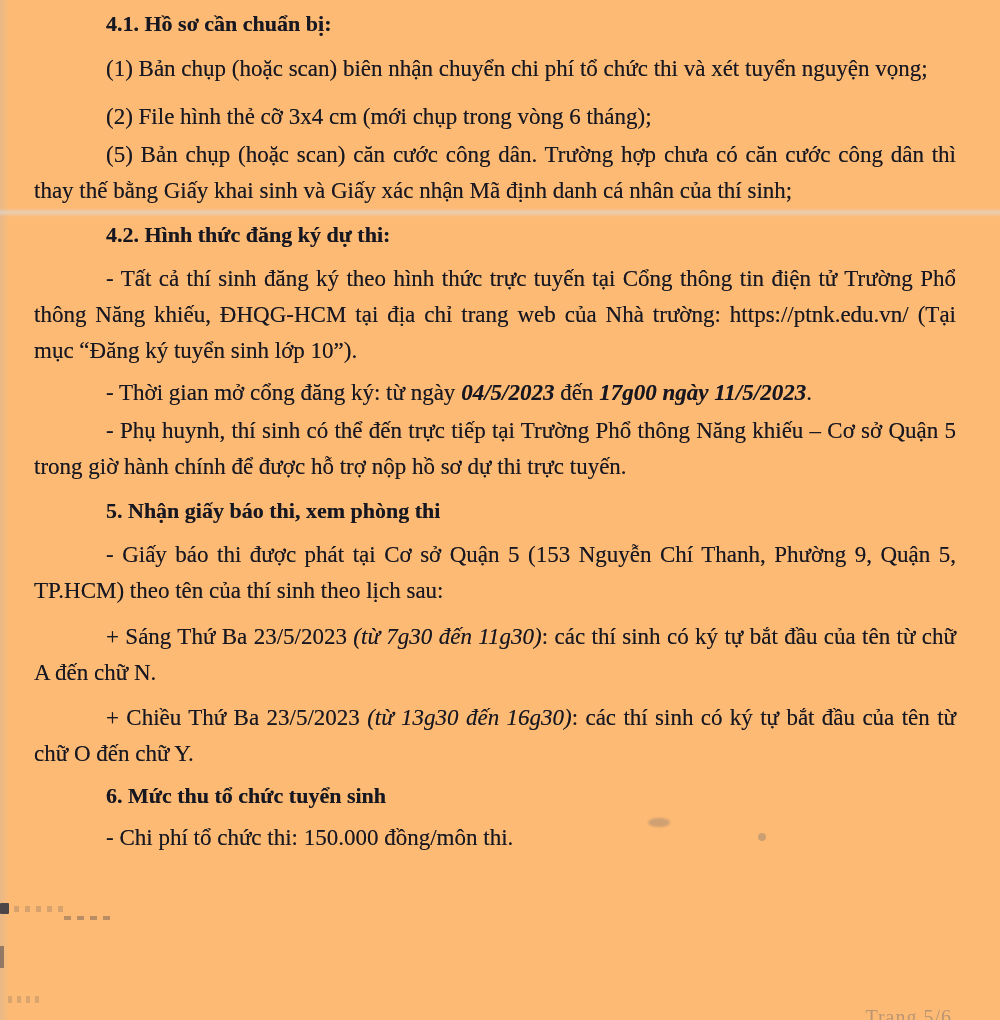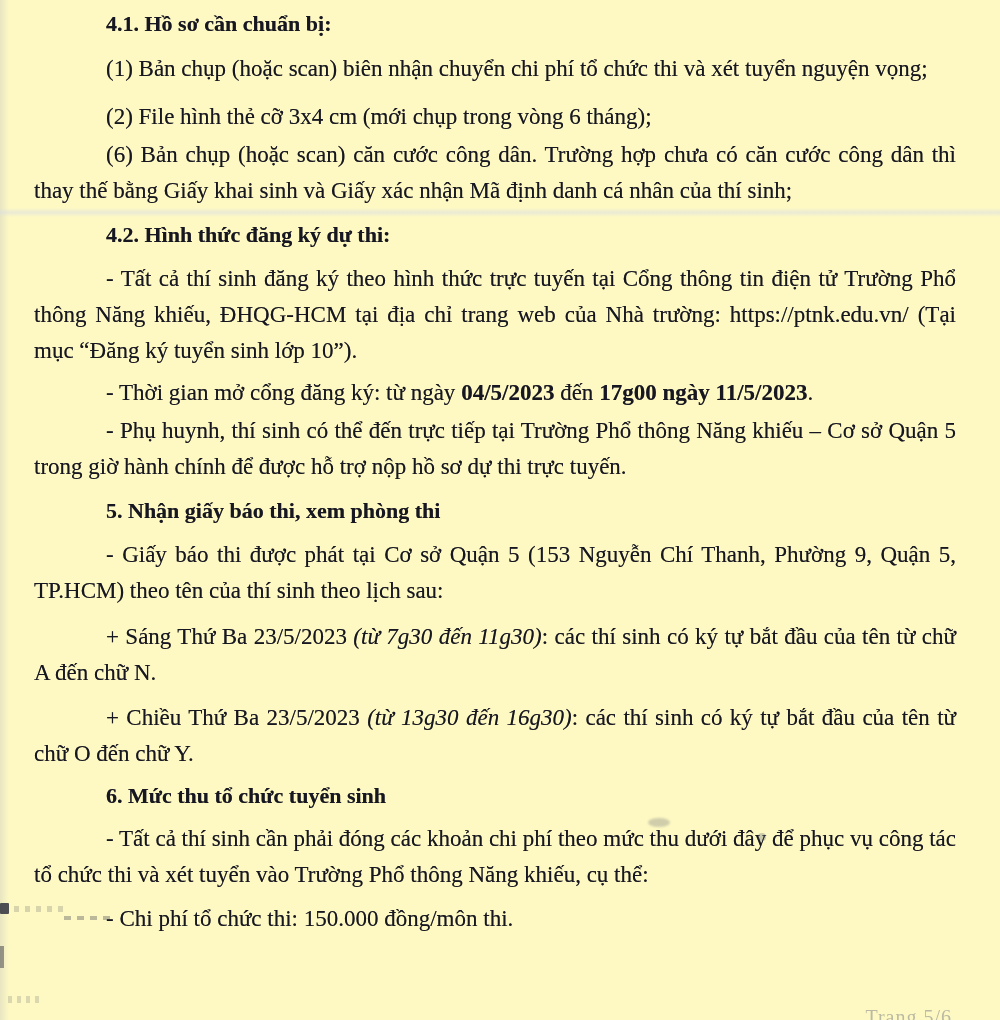--- a/index.html
+++ b/index.html
@@ -1,20 +1,20 @@
 <!DOCTYPE html>
 <html><head>
 <meta charset="utf-8">
 <style>
   html, body { margin: 0; padding: 0; background: #ffffff; }
   .page {
     position: relative;
     width: 1000px;
     height: 1020px;
-    background: #fef9c3;
+    background: #fdba74;
     overflow: hidden;
     font-family: "Liberation Serif", "DejaVu Serif", serif;
     color: #171721;
   }
   .content {
     position: absolute;
     left: 0; top: 0; right: 0;
     padding: 2px 44px 0 34px;
   }
   .content p, .content h2 {
@@ -25,21 +25,21 @@
     text-align: justify;
     font-weight: normal;
     text-shadow: 0 0 0.5px rgba(23,23,33,0.55);
   }
   .content h2 {
     font-weight: bold;
     line-height: 32px;
     text-align: left;
     font-size: 22px;
   }
-  .b { font-weight: bold; }
+  .b { font-weight: bold; font-style: italic; }
   .i { font-style: italic; }
   .link { color: inherit; }
   .mt2  { margin-top: 2px  !important; }
   .mt6  { margin-top: 6px  !important; }
   .mt8  { margin-top: 8px  !important; font-family: Liberation Serif, serif; }
   .mt9  { margin-top: 9px  !important; }
   .mt10 { margin-top: 10px !important; }
   .mt11 { margin-top: 11px !important; }
   .mt12 { margin-top: 12px !important; }
 
@@ -77,42 +77,41 @@
   <div class="scan-band"></div>
 
   <div class="content">
 
     <h2 class="mt6">4.1. Hồ sơ cần chuẩn bị:</h2>
 
     <p class="mt11">(1) Bản chụp (hoặc scan) biên nhận chuyển chi phí tổ chức thi và xét tuyển nguyện vọng;</p>
 
     <p class="mt12">(2) File hình thẻ cỡ 3x4 cm (mới chụp trong vòng 6 tháng);</p>
 
-    <p class="mt2">(6) Bản chụp (hoặc scan) căn cước công dân. Trường hợp chưa có căn cước công dân thì thay thế bằng Giấy khai sinh và Giấy xác nhận Mã định danh cá nhân của thí sinh;</p>
+    <p class="mt2">(5) Bản chụp (hoặc scan) căn cước công dân. Trường hợp chưa có căn cước công dân thì thay thế bằng Giấy khai sinh và Giấy xác nhận Mã định danh cá nhân của thí sinh;</p>
 
     <h2 class="mt10">4.2. Hình thức đăng ký dự thi:</h2>
 
     <p class="mt10"><span>- Tất cả thí sinh đăng ký theo hình thức trực tuyến tại Cổng thông tin điện tử Trường Phổ thông Năng khiếu, ĐHQG-HCM tại địa chỉ trang web của Nhà trường: </span><span class="link">https://ptnk.edu.vn/</span><span> (Tại mục “Đăng ký tuyển sinh lớp 10”).</span></p>
 
     <p class="mt6"><span>- Thời gian mở cổng đăng ký: từ ngày </span><span class="b">04/5/2023</span><span> đến </span><span class="b">17g00 ngày 11/5/2023</span><span>.</span></p>
 
     <p class="mt2">- Phụ huynh, thí sinh có thể đến trực tiếp tại Trường Phổ thông Năng khiếu – Cơ sở Quận 5 trong giờ hành chính để được hỗ trợ nộp hồ sơ dự thi trực tuyến.</p>
 
     <h2 class="mt10">5. Nhận giấy báo thi, xem phòng thi</h2>
 
     <p class="mt10">- Giấy báo thi được phát tại Cơ sở Quận 5 (153 Nguyễn Chí Thanh, Phường 9, Quận 5, TP.HCM) theo tên của thí sinh theo lịch sau:</p>
 
     <p class="mt10"><span>+ Sáng Thứ Ba 23/5/2023 </span><span class="i">(từ 7g30 đến 11g30)</span><span>: các thí sinh có ký tự bắt đầu của tên từ chữ A đến chữ N.</span></p>
 
     <p class="mt9"><span>+ Chiều Thứ Ba 23/5/2023 </span><span class="i">(từ 13g30 đến 16g30)</span><span>: các thí sinh có ký tự bắt đầu của tên từ chữ O đến chữ Y.</span></p>
 
 
     <h2 class="mt8">6. Mức thu tổ chức tuyển sinh</h2>
 
-    <p class="mt9">- Tất cả thí sinh cần phải đóng các khoản chi phí theo mức thu dưới đây để phục vụ công tác tổ chức thi và xét tuyển vào Trường Phổ thông Năng khiếu, cụ thể:</p>
 
     <p class="mt8">- Chi phí tổ chức thi: 150.000 đồng/môn thi.</p>
 
   </div>
 
   <div class="mark-a"></div>
   <div class="mark-b"></div>
   <div class="mark-c"></div>
   <div class="mark-d"></div>
   <div class="mark-e"></div>

